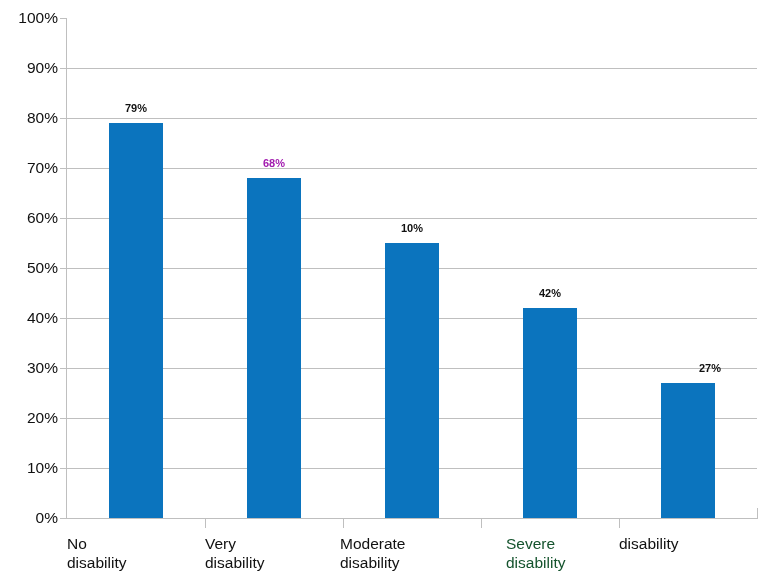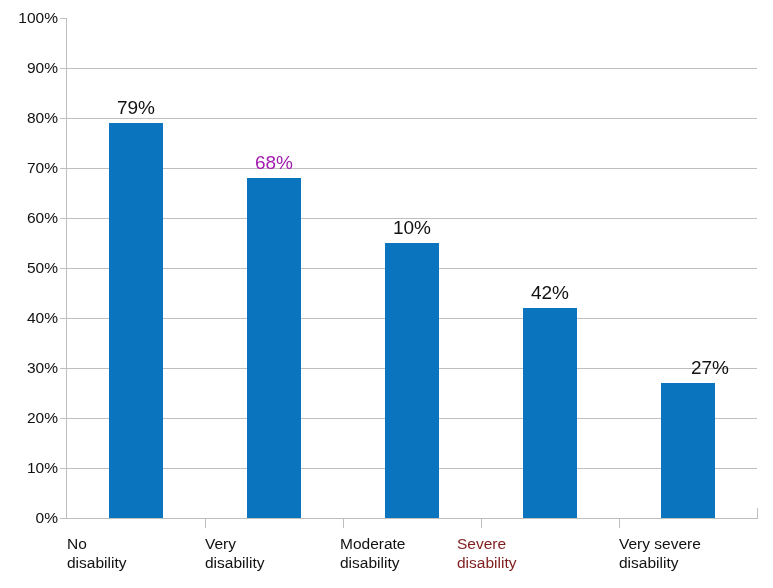--- a/index.html
+++ b/index.html
@@ -101,22 +101,22 @@
 
   
   .bar {
     position: absolute;
     background: #0b74be;
   }
 
   
   .value-label {
     position: absolute;
-    font-size: 19px;
-    font-weight: normal;
+    font-size: 11px;
+    font-weight: bold;
     line-height: 16px;
     color: #111111;
     text-align: center;
     white-space: nowrap;
   }
 
   
   .cat-label {
     position: absolute;
     top: 534px;
@@ -176,26 +176,25 @@
         <span class="cat-line">disability</span>
       </div>
       <div class="cat-label" style="left: 205px; width: 138px; color: rgb(17, 17, 17);">
         <span class="cat-line">Very</span>
         <span class="cat-line">disability</span>
       </div>
       <div class="cat-label" style="left: 340px; width: 138px; color: rgb(17, 17, 17);">
         <span class="cat-line">Moderate</span>
         <span class="cat-line">disability</span>
       </div>
-      <div class="cat-label" style="left: 457px; width: 138px; color: #7f1d1d;">
+      <div class="cat-label" style="left: 506px; width: 138px; color: #14532d;">
         <span class="cat-line">Severe</span>
         <span class="cat-line">disability</span>
       </div>
       <div class="cat-label" style="left: 619px; width: 138px; color: rgb(17, 17, 17);">
-        <span class="cat-line">Very severe</span>
         <span class="cat-line">disability</span>
       </div>
     </div>
   <div id="value-labels">
       <div class="value-label" style="left: 91px; width: 90px; top: 100px; color: rgb(17, 17, 17);">79%</div>
       <div class="value-label" style="left: 229px; width: 90px; top: 155px; color: #a21caf;">68%</div>
       <div class="value-label" style="left: 367px; width: 90px; top: 220px; color: rgb(17, 17, 17);">10%</div>
       <div class="value-label" style="left: 505px; width: 90px; top: 285px; color: rgb(17, 17, 17);">42%</div>
       <div class="value-label" style="left: 665px; width: 90px; top: 360px; color: rgb(17, 17, 17);">27%</div>
     </div>

